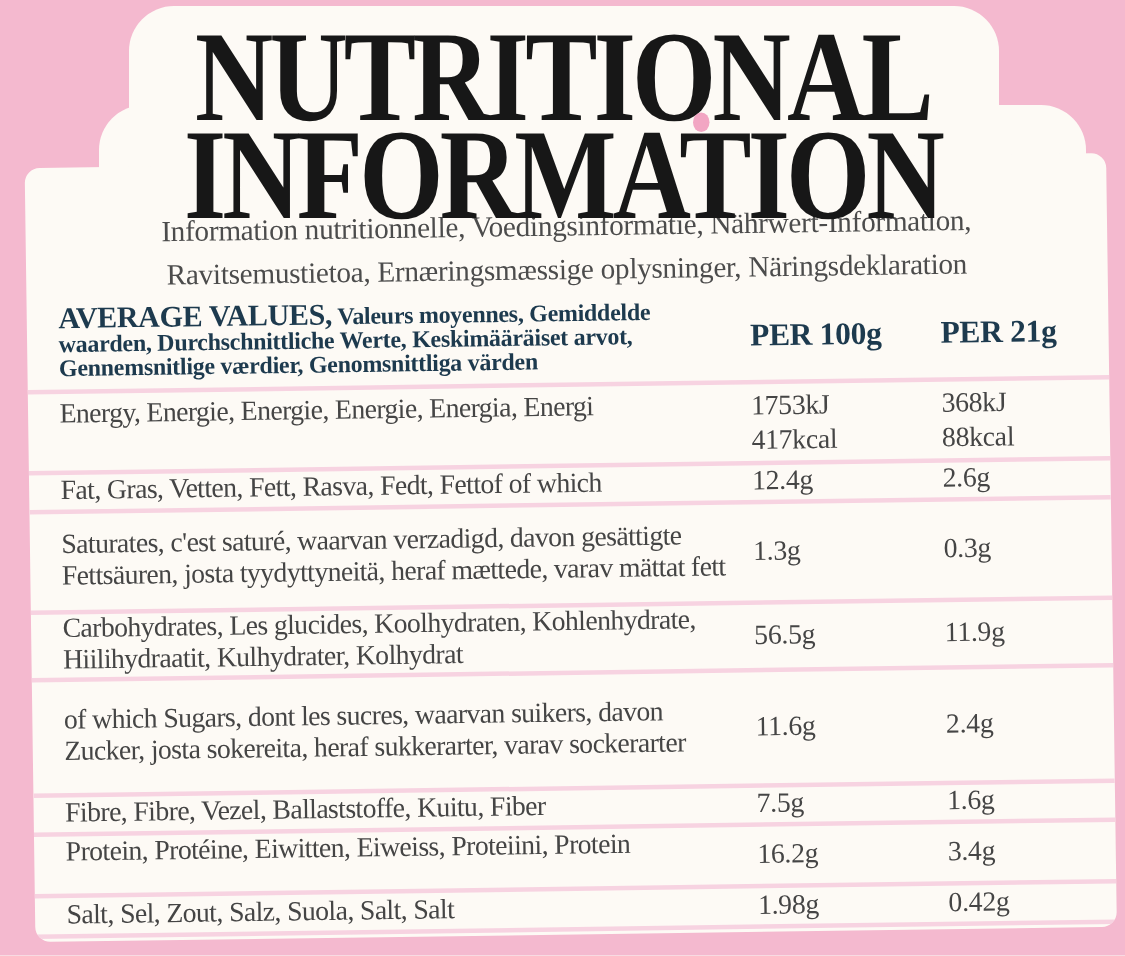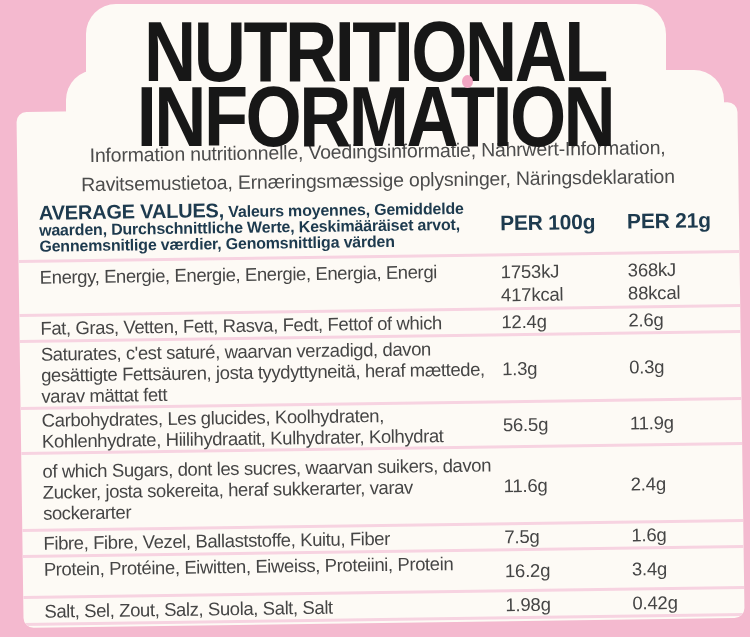--- a/index.html
+++ b/index.html
@@ -2,21 +2,21 @@
 <html><head>
 <meta charset="utf-8">
 <style>
   html,body { margin:0; padding:0; }
   body {
     width:750px; height:637px;
     background:#f4b9cf;
     font-family:"Liberation Sans", sans-serif;
     position:relative; overflow:hidden;
   }
-  .stage { position:absolute; inset:0; }
+  .stage { position:absolute; inset:0;font-family:Liberation Serif, serif; }
 
   
   .blob { position:absolute; background:#fdfaf5; z-index:1; }
   .blob1 { left:86px; top:4px;  width:580px; height:100px; border-radius:30px; }
   .blob2 { left:66px; top:70px; width:658px; height:96px;  border-radius:30px; }
 
   .title {
     position:absolute; left:0; width:750px; text-align:center;
     color:#171717; font-weight:bold; font-size:86px; line-height:1;
     letter-spacing:-3px; transform:scaleX(0.84); transform-origin:center;

